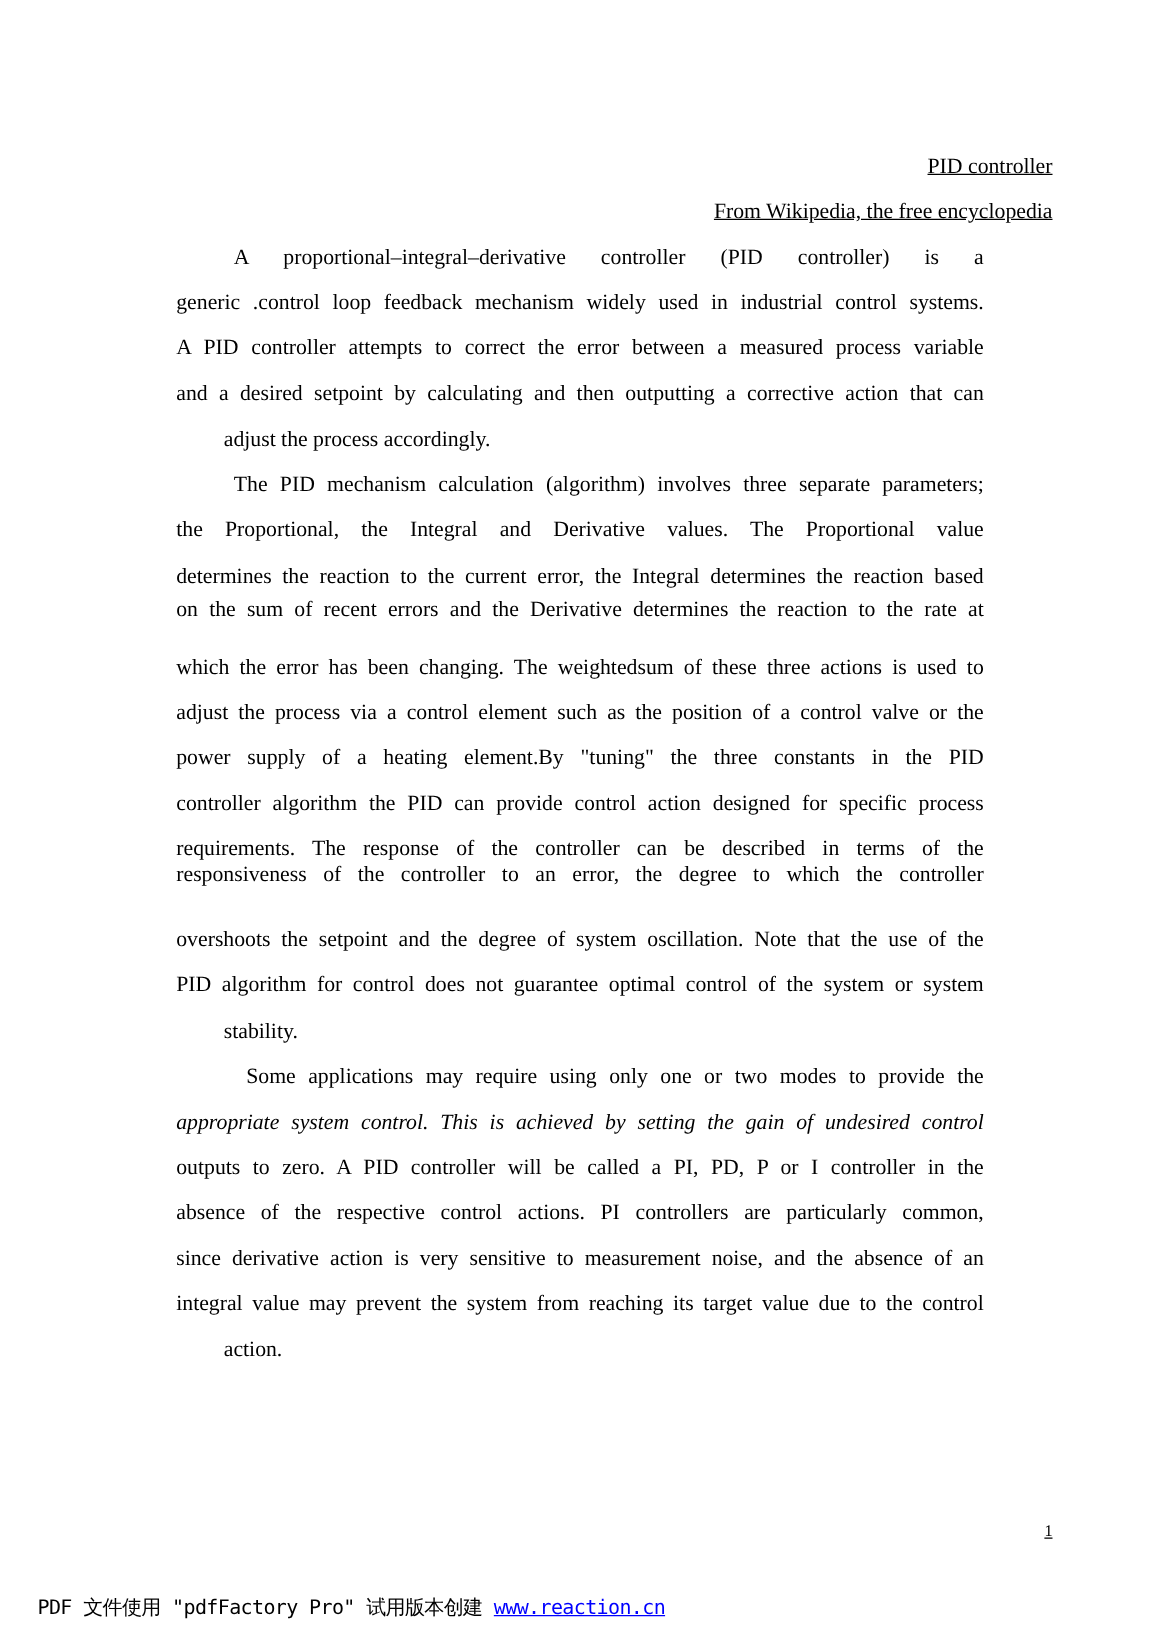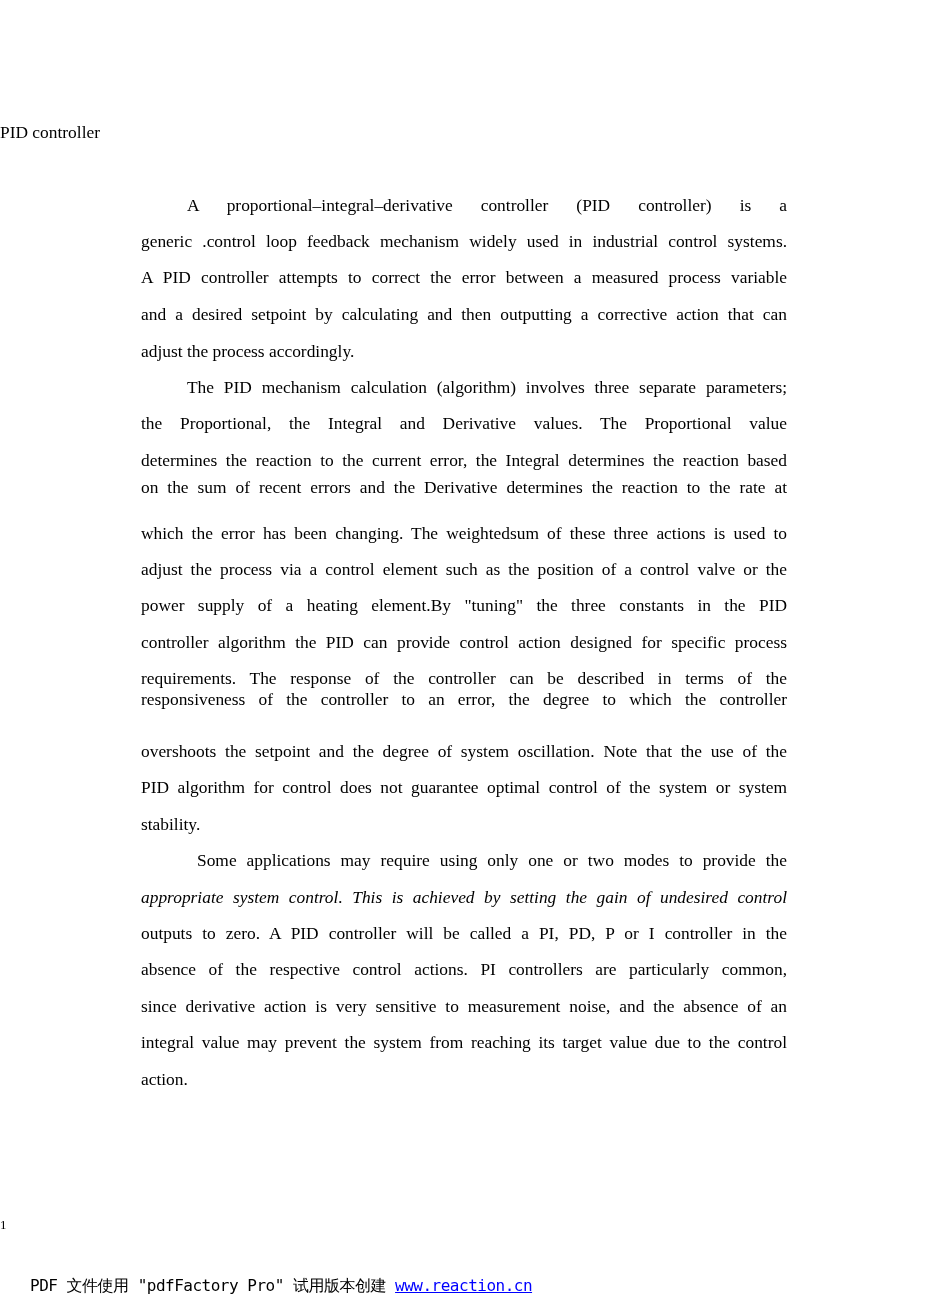--- a/index.html
+++ b/index.html
@@ -3,35 +3,36 @@
 <meta charset="utf-8">
 <style>
   html, body { margin: 0; padding: 0; background: #ffffff; }
   body { width: 925px; height: 1309px; position: relative; overflow: hidden; }
   .page { position: absolute; left: 0; top: 0; width: 925px; height: 1309px; background: #fff; }
   .serif { font-family: "Liberation Serif", "DejaVu Serif", serif; color: #000; font-size: 17.4px; }
   .line {
     position: absolute; left: 141px; width: 646px; height: 22px; line-height: 22px;
     white-space: nowrap; text-align: justify; text-align-last: justify;
   }
-  .line.last { text-align-last: left; }
-  .center { position: absolute; left: 0; width: 842px; text-align: left; height: 22px; line-height: 22px; white-space: nowrap; }
+  .line.last { text-align-last: left; margin-left: 38px; }
+  .center { position: absolute; left: 0; width: 842px; text-align: right; height: 22px; line-height: 22px; white-space: nowrap; text-decoration: underline; }
   .page-number { font-size: 13px; }
   .footer {
     position: absolute; left: 30px; top: 1275px; height: 22px; line-height: 22px;
     font-family: "DejaVu Sans Mono", "Liberation Mono", monospace; font-size: 16px; color: #000;
     white-space: nowrap; letter-spacing: -0.5px;
   }
   .footer .link { color: #0000ff; text-decoration: underline; }
 </style>
 </head>
 <body>
 
 <div class="page serif">
   <div class="center" style="top:121px;">PID controller</div>
+  <div class="center" style="top:157px;">From Wikipedia, the free encyclopedia</div>
 
   <div>
     <div class="line" style="top:194px; left:187px; width:600px;">A proportional–integral–derivative controller (PID controller) is a</div>
     <div class="line" style="top:230px;">generic .control loop feedback mechanism widely used in industrial control systems.</div>
     <div class="line" style="top:266px;">A PID controller attempts to correct the error between a measured process variable</div>
     <div class="line" style="top:303px;">and a desired setpoint by calculating and then outputting a corrective action that can</div>
     <div class="line last" style="top:340px;">adjust the process accordingly.</div>
   </div>
 
   <div>

